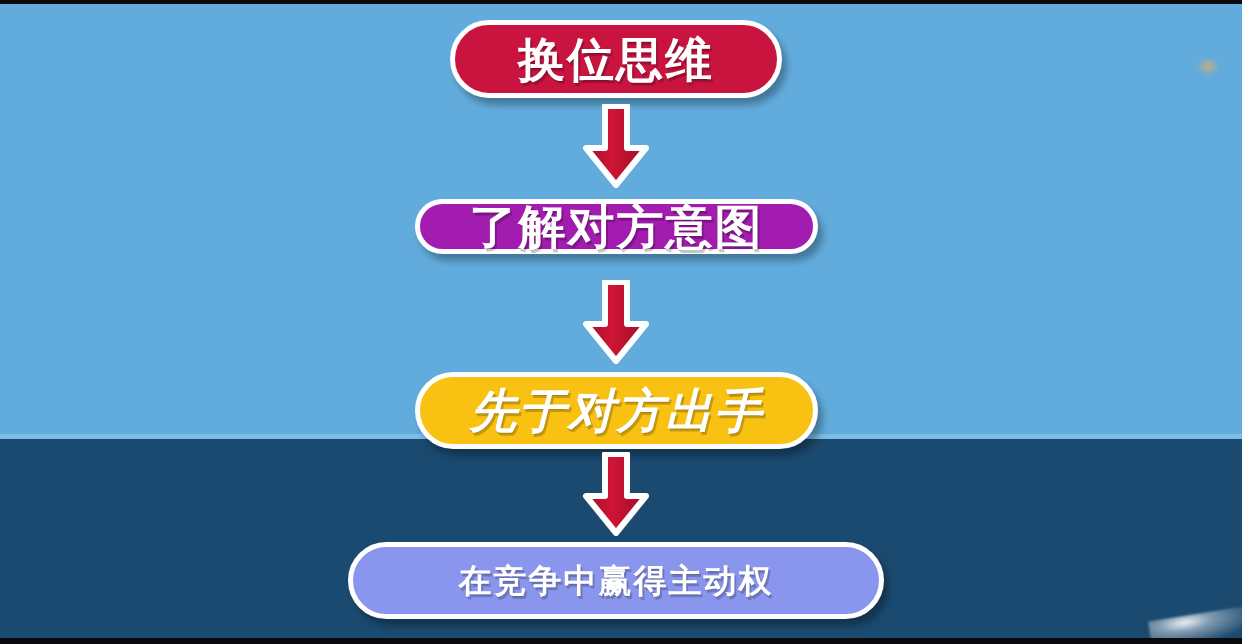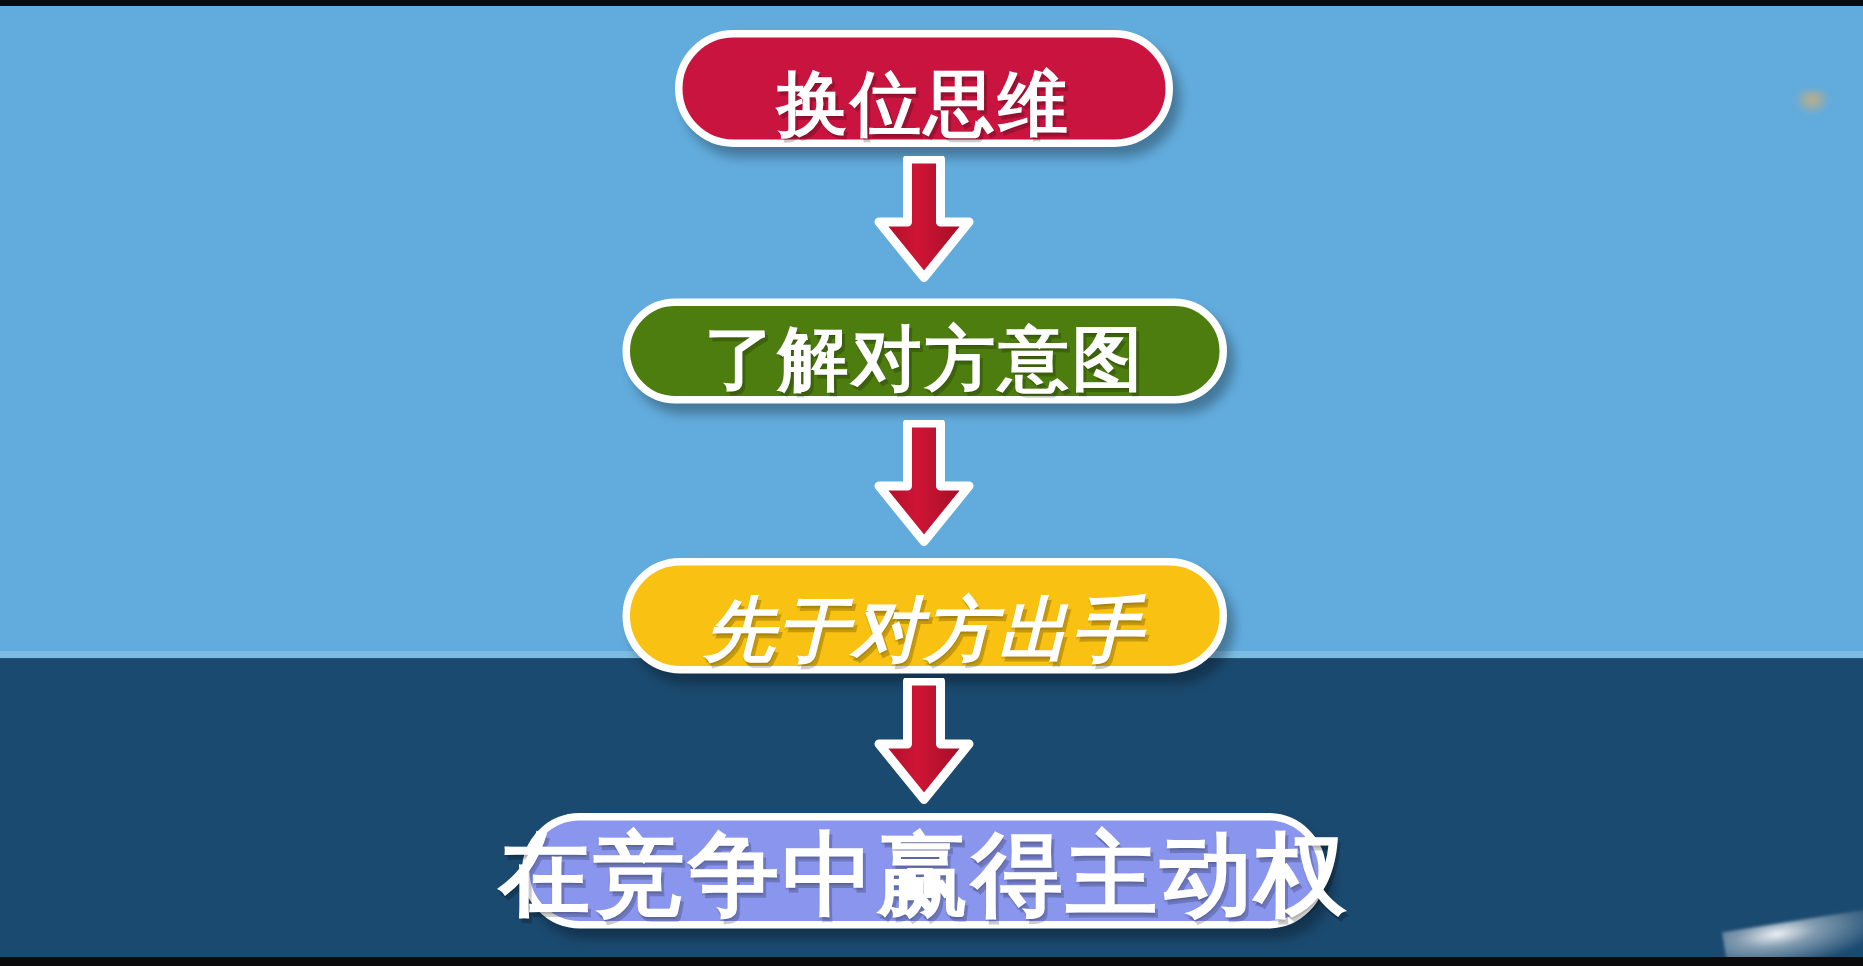--- a/index.html
+++ b/index.html
@@ -74,46 +74,46 @@
     pointer-events: none;
   }
 
   
   .node {
     position: absolute;
     box-sizing: border-box;
     border: 5px solid #ffffff;
     border-radius: 999px;
     display: flex;
-    align-items: flex-end;
+    align-items: center;
     justify-content: center;
     box-shadow: 5px 7px 7px rgba(0,0,0,0.30);
   }
   .node .label {
     color: #ffffff;
     font-weight: 700;
     letter-spacing: 2px;
     white-space: nowrap;
     line-height: 1;
     text-shadow:
       2px 3px 0 rgba(0,0,0,0.20),
       0 1px 1px rgba(0,0,0,0.16);
   }
 
   #node-1 { left: 450px; top: 20px;  width: 332px; height: 78px; background: #c8143f; }
   #node-1 .label { font-size: 47px; }
 
-  #node-2 { left: 415px; top: 199px; width: 403px; height: 70px; background: #4d7c0f; font-family: Liberation Serif, serif; }
+  #node-2 { left: 415px; top: 199px; width: 403px; height: 55px; background: #a21caf; }
   #node-2 .label { font-size: 47px; }
 
   #node-3 { left: 415px; top: 372px; width: 403px; height: 77px; background: #f9c111; font-style: italic; }
   #node-3 .label { font-size: 47px; }
 
   #node-4 { left: 348px; top: 542px; width: 536px; height: 77px; background: #8a96ee; }
-  #node-4 .label { font-size: 61px; }
+  #node-4 .label { font-size: 33px; }
 
   
   .arrow {
     position: absolute;
     width: 76px;
     height: 84px;
   }
   .arrow svg { display: block; width: 100%; height: 100%; }
   #arrow-1 { left: 578px; top: 104px; }
   #arrow-2 { left: 578px; top: 280px; }

